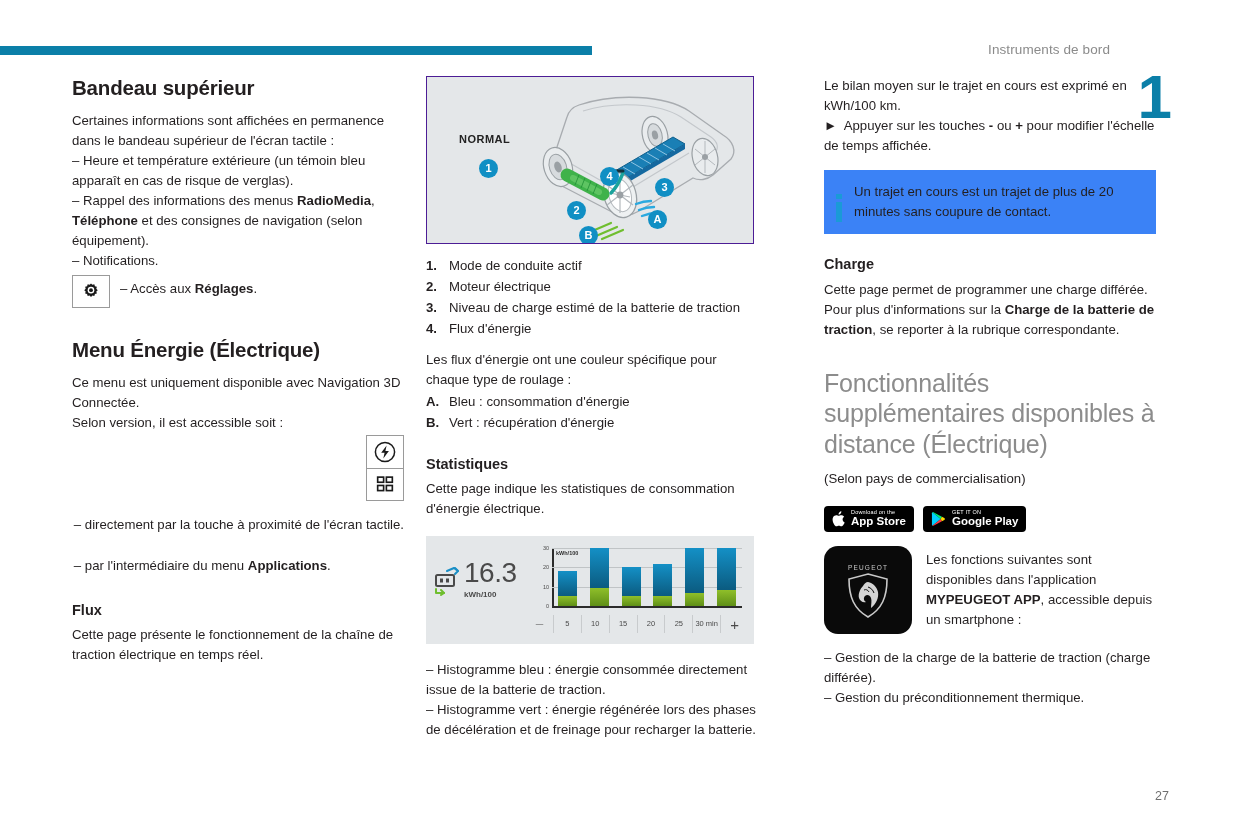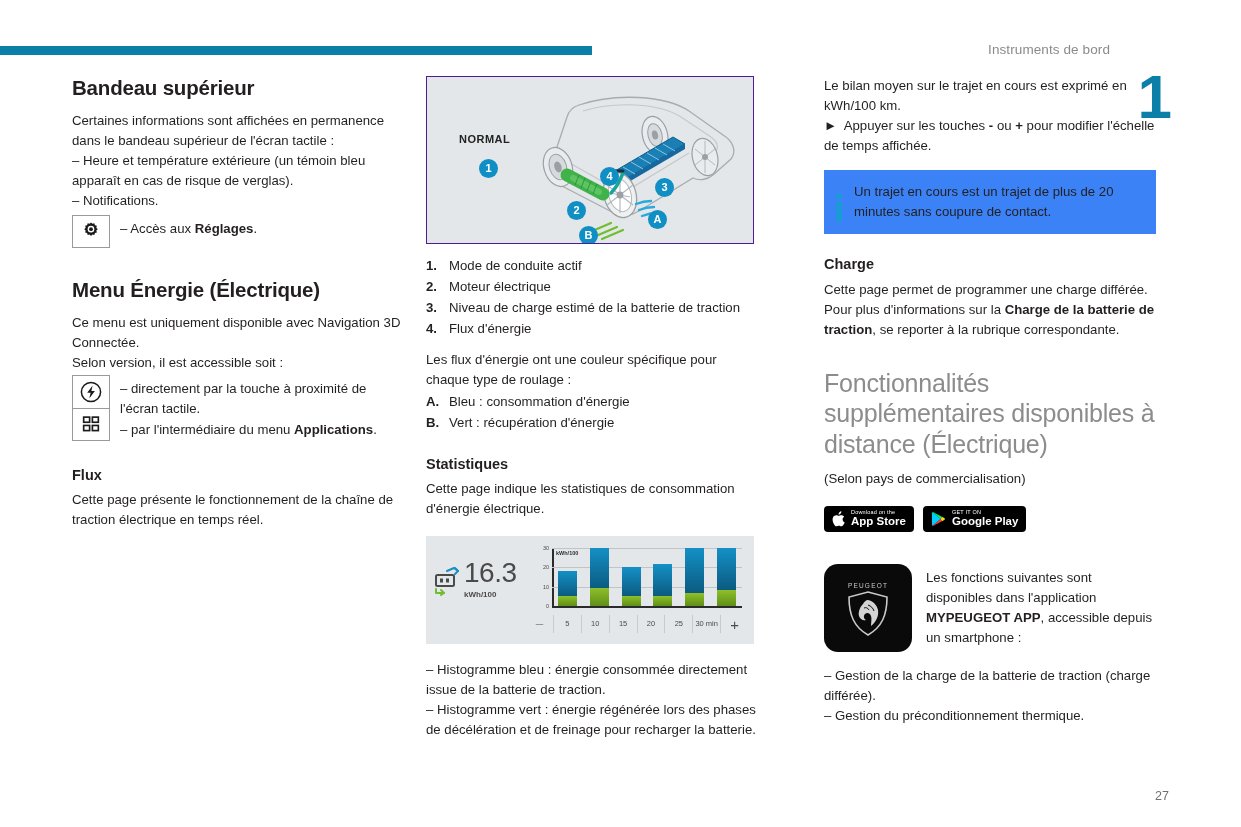--- a/index.html
+++ b/index.html
@@ -298,21 +298,21 @@
     align-items: center;
     padding: 8px 8px;
     gap: 6px;
     box-sizing: border-box;
   }
   .badge .b-text { color: #fff; line-height: 1.05; }
   .badge .b-small { font-size: 5.5px; letter-spacing: .2px; display: block; }
   .badge .b-big { font-size: 11.5px; font-weight: bold; display: block; }
 
   
-  .logo-row { display: flex; gap: 14px; margin-top: 32px; align-items: flex-start; }
+  .logo-row { display: flex; gap: 14px; margin-top: 14px; align-items: flex-start; }
   .peugeot-logo {
     width: 88px; height: 88px;
     background: #0a0a0a;
     border-radius: 14px;
     flex: 0 0 auto;
     display: flex;
     align-items: center;
     justify-content: center;
   }
   .logo-row .ltxt { font-size: 13.2px; line-height: 1.52; padding-top: 4px; }
@@ -326,40 +326,41 @@
 
   <div class="header-rule"></div>
   <div class="header-title">Instruments de bord</div>
   <div class="chapter-number">1</div>
   <div class="page-number">27</div>
 
   <div class="col col-1">
     <h1 class="sec">Bandeau supérieur</h1>
     <p>Certaines informations sont affichées en permanence dans le bandeau supérieur de l'écran tactile :</p>
     <p>–  Heure et température extérieure (un témoin bleu apparaît en cas de risque de verglas).</p>
+    <p><span>–  Rappel des informations des menus </span><b>RadioMedia</b><span>, </span><b>Téléphone</b><span> et des consignes de navigation (selon équipement).</span></p>
     <p>–  Notifications.</p>
 
     <div class="icon-row">
       <div class="icon-box">
         <svg width="22" height="22" viewBox="0 0 24 24" aria-hidden="true">
           <g fill="#1a1a1a">
             <path d="M12 2.6l1.5 1.6 2.1-.6.7 2.1 2.1.7-.6 2.1 1.6 1.5-1.6 1.5.6 2.1-2.1.7-.7 2.1-2.1-.6L12 17.4l-1.5-1.6-2.1.6-.7-2.1-2.1-.7.6-2.1L4.6 10l1.6-1.5-.6-2.1 2.1-.7.7-2.1 2.1.6z"></path>
           </g>
           <circle cx="12" cy="10" r="3.6" fill="#ffffff"></circle>
           <circle cx="12" cy="10" r="2.1" fill="#1a1a1a"></circle>
         </svg>
       </div>
       <div class="txt"><span>–  Accès aux </span><b>Réglages</b><span>.</span></div>
     </div>
 
     <h1 class="sec second">Menu Énergie (Électrique)</h1>
     <p>Ce menu est uniquement disponible avec Navigation 3D Connectée.</p>
     <p>Selon version, il est accessible soit :</p>
 
-    <div class="icon-row" style="margin-top:2px;align-items:center;">
+    <div class="icon-row" style="margin-top:2px;align-items:flex-end;flex-direction:column;">
       <div class="icon-stack">
         <div class="icon-box">
           <svg width="24" height="24" viewBox="0 0 24 24" aria-hidden="true">
             <circle cx="12" cy="12" r="9.6" fill="none" stroke="#1a1a1a" stroke-width="1.5"></circle>
             <path d="M13.6 5.5l-5.4 7.2h3.4l-1.3 5.8 5.6-7.5h-3.5z" fill="#1a1a1a"></path>
           </svg>
         </div>
         <div class="icon-box">
           <svg width="22" height="22" viewBox="0 0 24 24" aria-hidden="true">
             <g fill="none" stroke="#1a1a1a" stroke-width="1.8">

